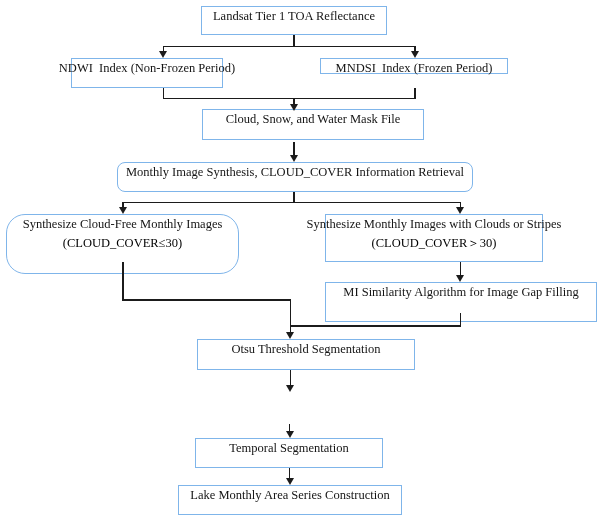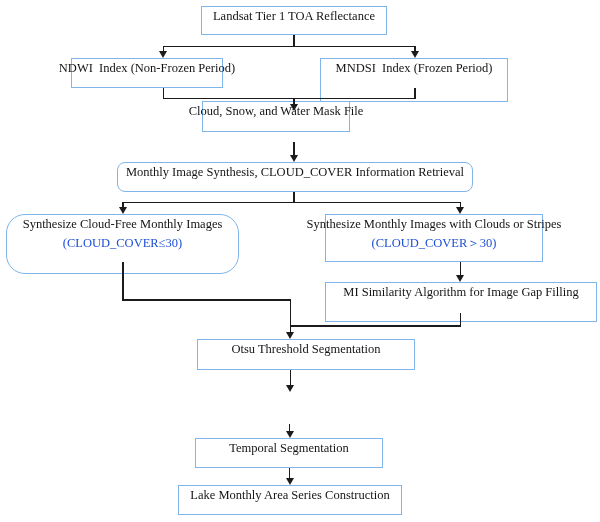--- a/index.html
+++ b/index.html
@@ -9,21 +9,21 @@
     color:#141414;overflow:hidden;
   }
   .fbox{
     position:absolute;box-sizing:border-box;
     border:1.5px solid #7fb5ea;background:#ffffff;
     display:flex;flex-direction:column;align-items:center;justify-content:flex-start;
     text-align:center;font-size:12.5px;line-height:1.55;
   }
   .lbl{white-space:pre;}
   .lbl.wrap{white-space:pre-wrap;padding:0 4px;}
-  .sub{color:#1d4ed8;white-space:pre;}
+  .sub{color:#000000;white-space:pre;}
   .line{position:absolute;background:#1b1b1b;}
   .vline{width:1.5px;}
   .hline{height:1.5px;}
   .ahead{
     position:absolute;width:0;height:0;
     border-left:4px solid transparent;border-right:4px solid transparent;
     border-top:7px solid #1b1b1b;
   }
 </style>
 </head>
@@ -32,25 +32,25 @@
 <div id="canvas">
 
   <div class="fbox" style="left:201px;top:6px;width:186px;height:29px;">
     <span class="lbl">Landsat Tier 1 TOA Reflectance</span>
   </div>
 
   <div class="fbox" style="left:71px;top:58px;width:152px;height:30px;">
     <span class="lbl">NDWI  Index (Non-Frozen Period)</span>
   </div>
 
-  <div class="fbox" style="left:320px;top:58px;width:188px;height:44px;">
+  <div class="fbox" style="left:320px;top:58px;width:188px;height:16px;">
     <span class="lbl">MNDSI  Index (Frozen Period)</span>
   </div>
 
-  <div class="fbox" style="left:202px;top:101px;width:148px;height:31px;">
+  <div class="fbox" style="left:202px;top:109px;width:222px;height:31px;">
     <span class="lbl">Cloud, Snow, and Water Mask File</span>
   </div>
 
   <div class="fbox" style="left:117px;top:162px;width:356px;height:30px;border-radius:8px;">
     <span class="lbl">Monthly Image Synthesis, CLOUD_COVER Information Retrieval</span>
   </div>
 
   <div class="fbox" style="left:6px;top:214px;width:233px;height:60px;border-radius:19px;">
     <span class="lbl">Synthesize Cloud-Free Monthly Images</span>
     <span class="sub">(CLOUD_COVER≤30)</span>

